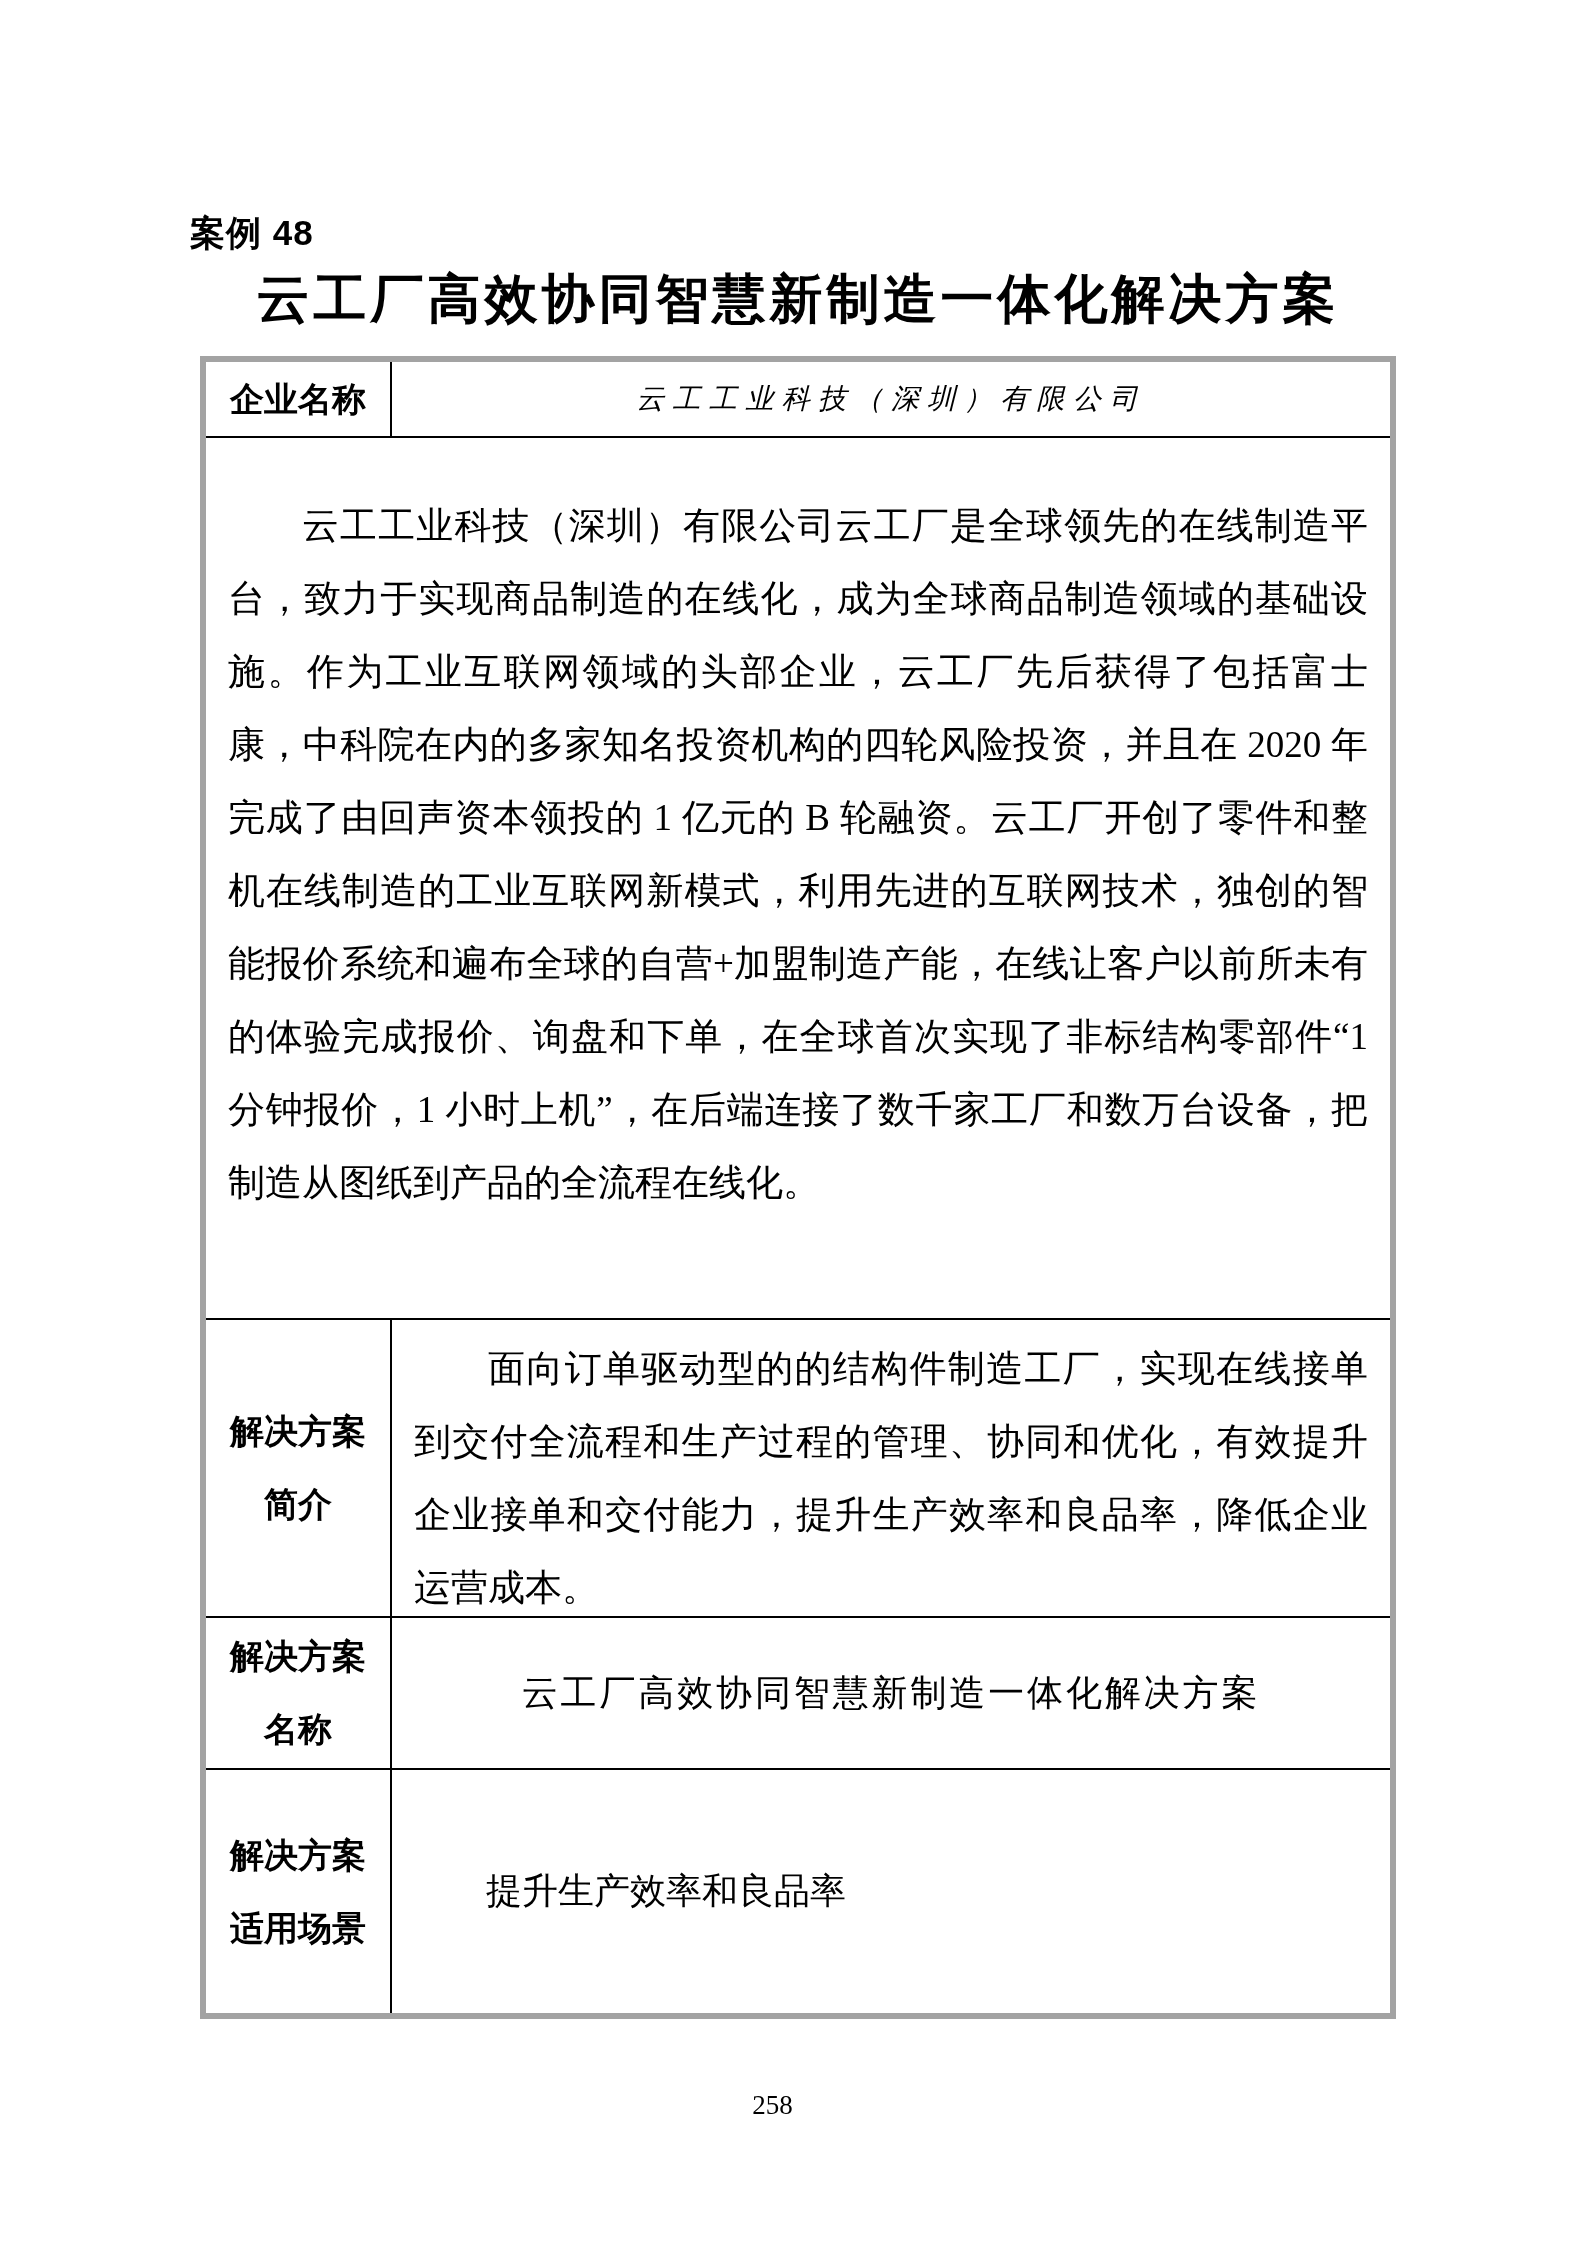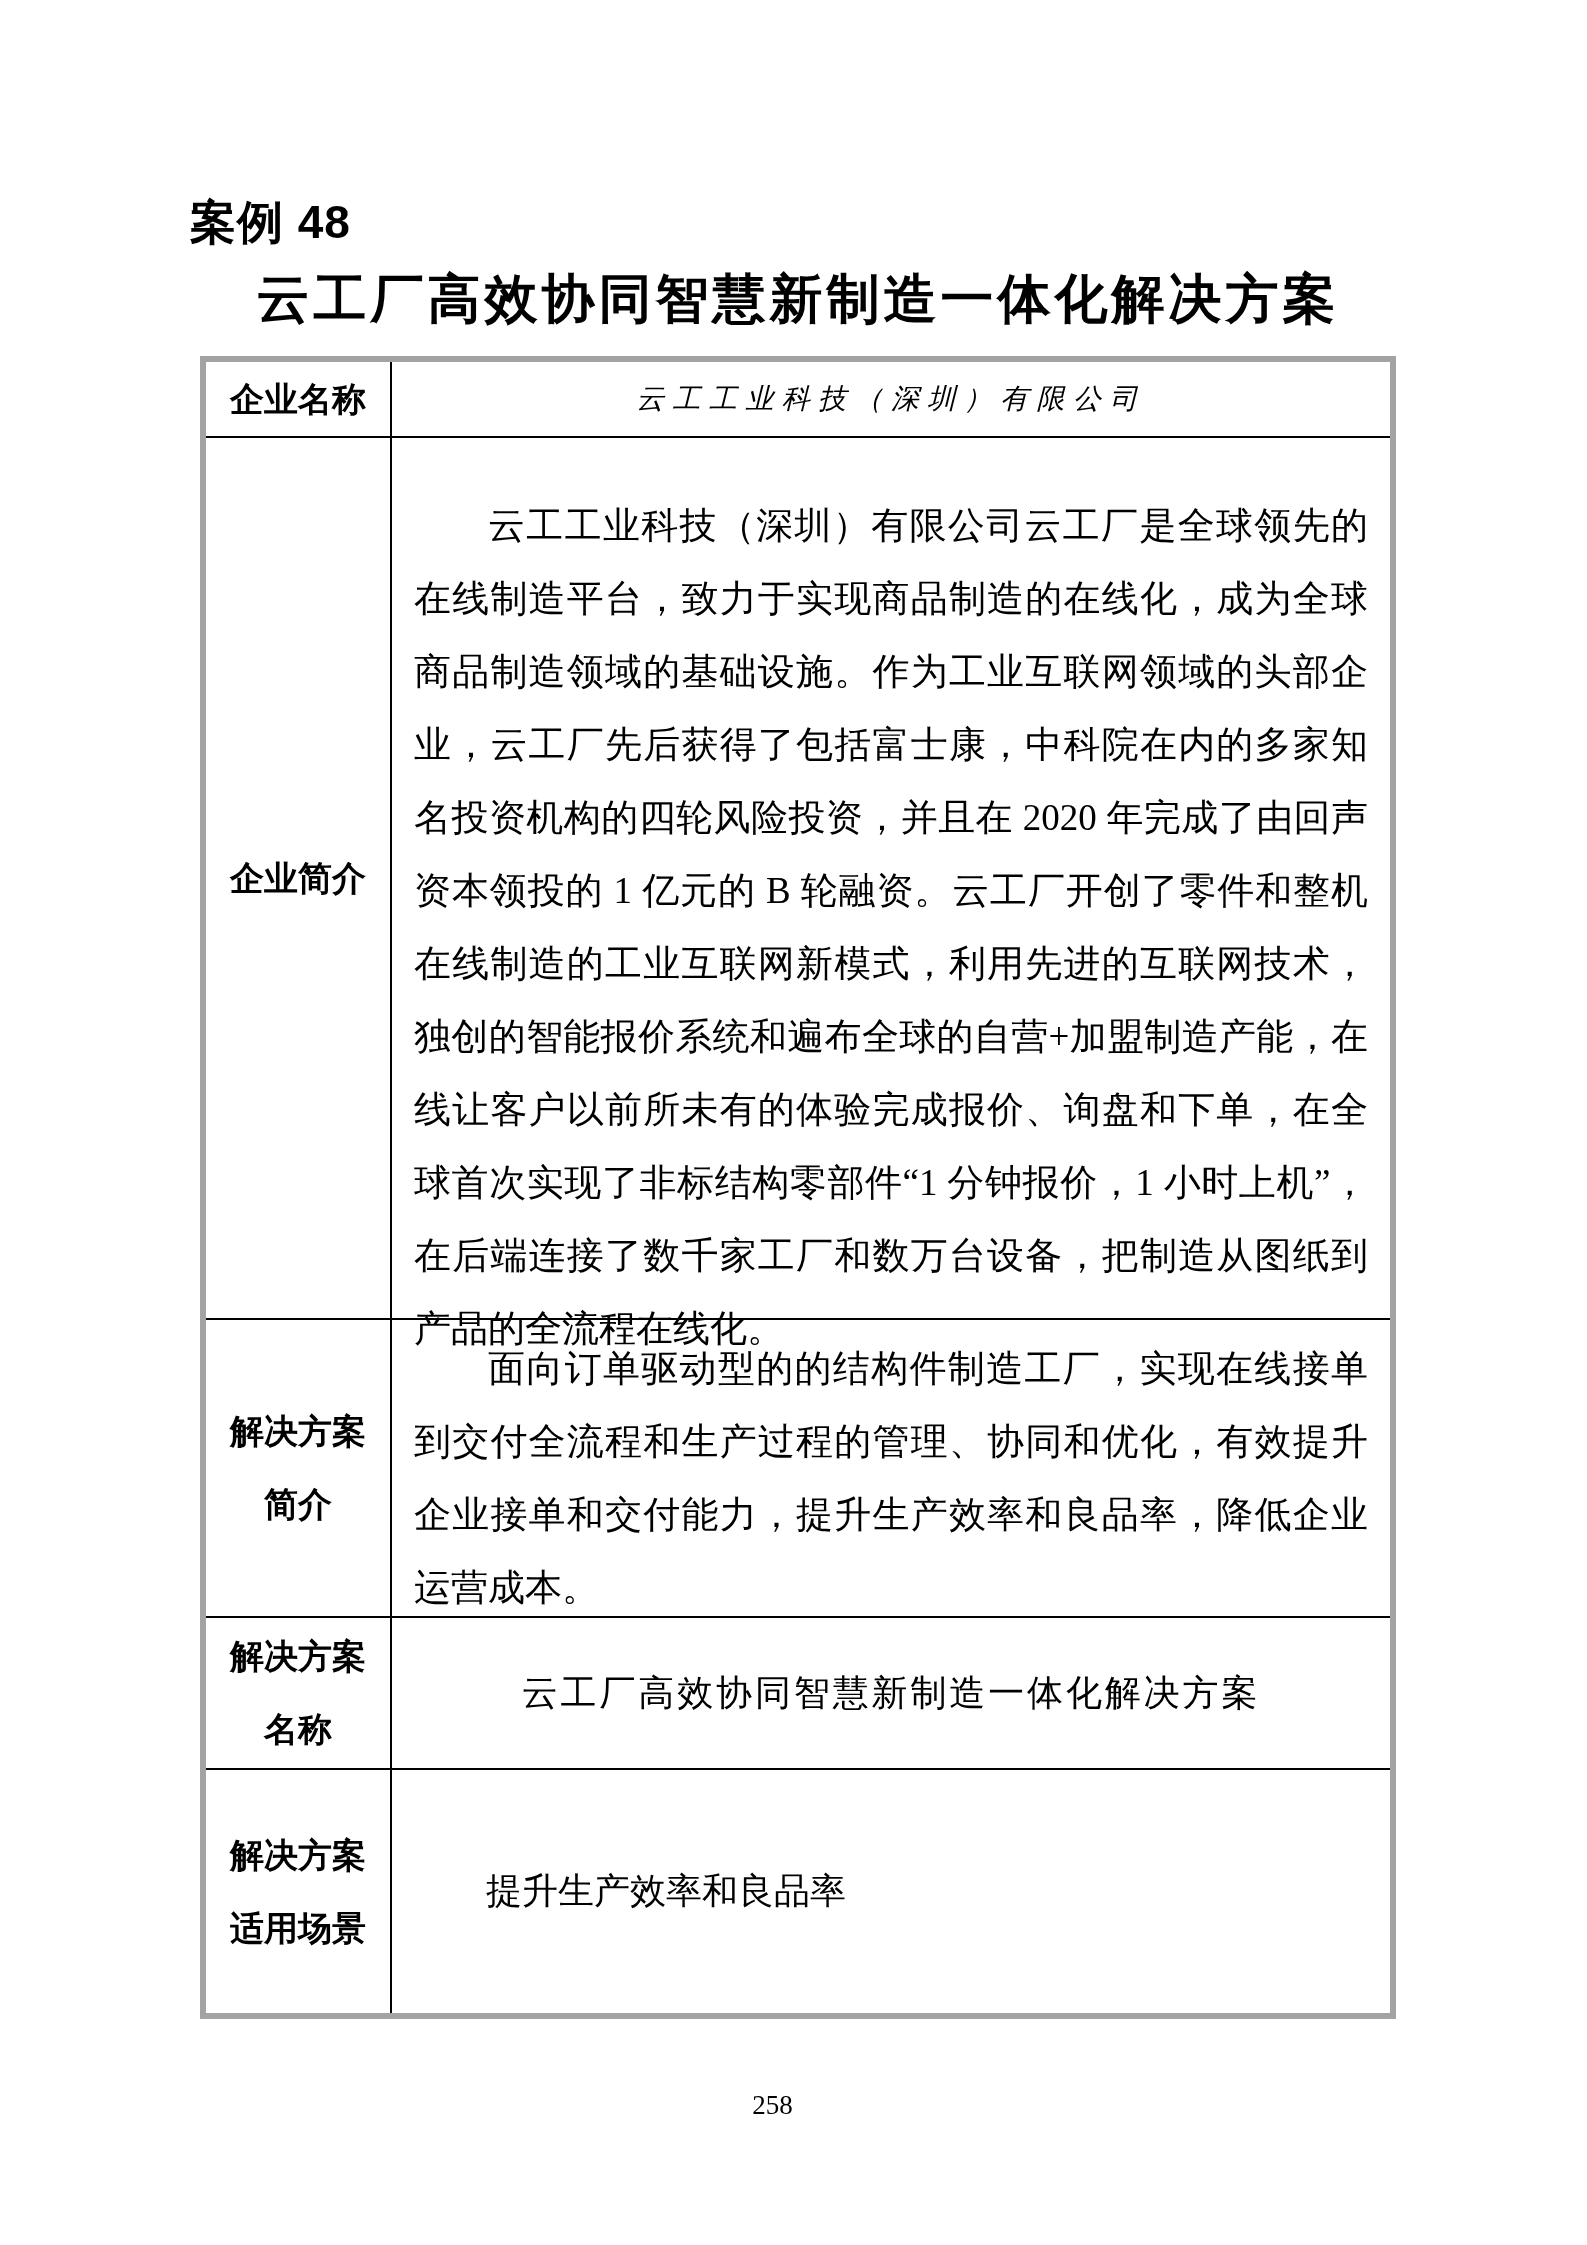--- a/index.html
+++ b/index.html
@@ -16,24 +16,24 @@
   .doc-page {
     position: relative;
     width: 1587px;
     height: 2245px;
     background: #ffffff;
     overflow: hidden;
   }
   .case-label {
     position: absolute;
     left: 190px;
-    top: 200px;
+    top: 211px;
     font-family: "Liberation Sans", "DejaVu Sans", sans-serif;
     font-weight: 700;
-    font-size: 46px;
+    font-size: 35px;
     line-height: 44px;
     letter-spacing: 1px;
   }
   .doc-title {
     position: absolute;
     left: 200px;
     top: 264px;
     width: 1196px;
     text-align: center;
     font-family: "Liberation Serif", "DejaVu Serif", serif;
@@ -140,21 +140,20 @@
   <div class="doc-title">云工厂高效协同智慧新制造一体化解决方案</div>
 
   <div class="info-table">
 
     <div class="t-row r1">
       <div class="t-label">企业名称</div>
       <div class="t-value v-center">云工工业科技（深圳）有限公司</div>
     </div>
 
     <div class="t-row r2">
-      <div class="t-label">企业简介</div>
       <div class="t-value v-para">云工工业科技（深圳）有限公司云工厂是全球领先的在线制造平台，致力于实现商品制造的在线化，成为全球商品制造领域的基础设施。作为工业互联网领域的头部企业，云工厂先后获得了包括富士康，中科院在内的多家知名投资机构的四轮风险投资，并且在 2020 年完成了由回声资本领投的 1 亿元的 B 轮融资。云工厂开创了零件和整机在线制造的工业互联网新模式，利用先进的互联网技术，独创的智能报价系统和遍布全球的自营+加盟制造产能，在线让客户以前所未有的体验完成报价、询盘和下单，在全球首次实现了非标结构零部件“1 分钟报价，1 小时上机”，在后端连接了数千家工厂和数万台设备，把制造从图纸到产品的全流程在线化。</div>
     </div>
 
     <div class="t-row r3">
       <div class="t-label">解决方案
 简介</div>
       <div class="t-value v-para">面向订单驱动型的的结构件制造工厂，实现在线接单到交付全流程和生产过程的管理、协同和优化，有效提升企业接单和交付能力，提升生产效率和良品率，降低企业运营成本。</div>
     </div>
 
     <div class="t-row r4">

